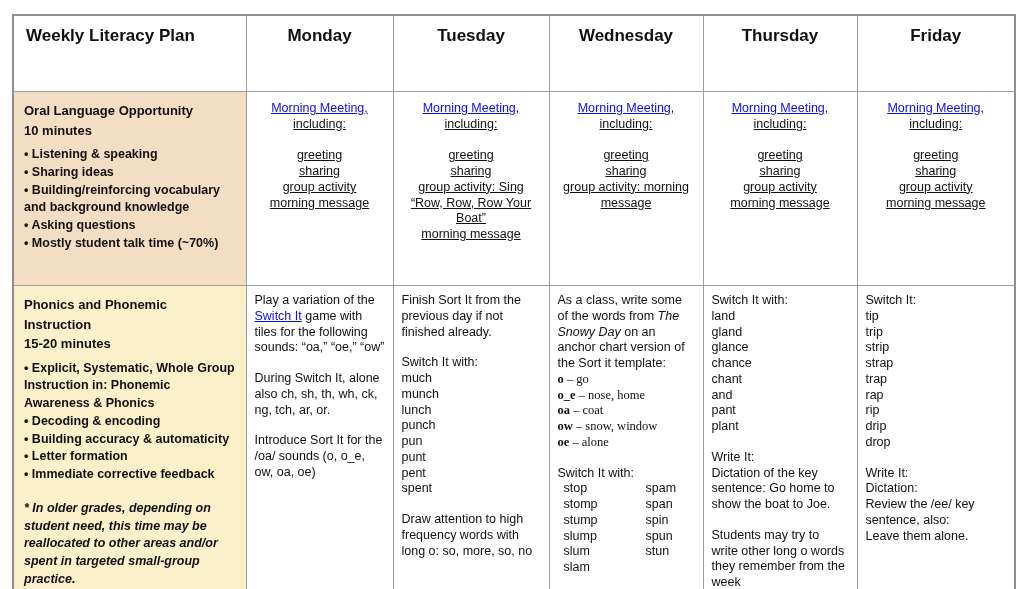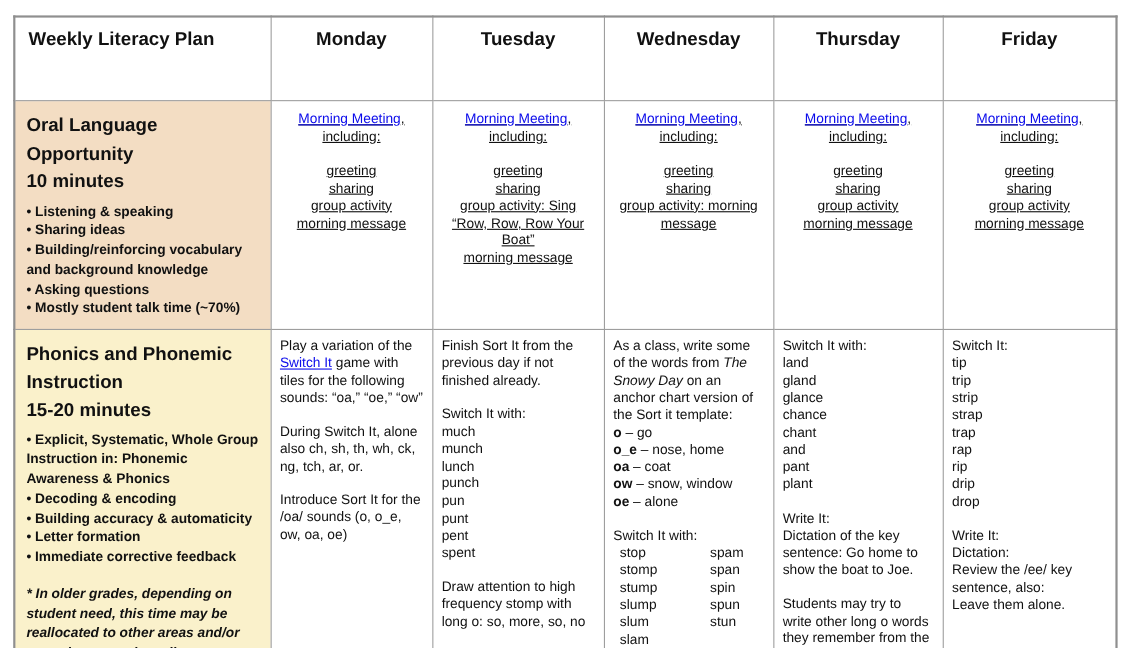--- a/index.html
+++ b/index.html
@@ -14,31 +14,31 @@
   }
   td { border:1px solid #9e9e9e; vertical-align:top; padding:7px 8px; }
   
   tr.hdr td { height:58px; font-size:17px; font-weight:bold; background:#ffffff; }
   td.corner { text-align:left; padding-left:12px; padding-top:10px; }
   td.dayhdr { text-align:center; padding-top:10px; }
   
   td.label { font-weight:bold; font-size:12.5px; line-height:1.42; padding:9px 10px; }
   td.label-oral { background:#f3ddc3; }
   td.label-phonics { background:#faf1cb; }
-  .label-title { font-size:17px; line-height:1.5; }
+  .label-title { font-size:13px; line-height:1.5; }
   .label-bullets { white-space:pre-line; margin-top:6px; }
   .label-note { font-style:italic; margin-top:16px; white-space:pre-line; }
   
   td.body { font-size:12.5px; line-height:1.26; }
   td.mm { text-align:center; padding-top:9px;text-decoration:underline; }
   .prewrap { white-space:pre-line; }
   .para { margin-top:15px; }
   .para:first-child { margin-top:0; }
   a.link { color:#0b0beb; text-decoration:underline; cursor:pointer; }
-  .sound-line { display:block; }
+  .sound-line { display:block;font-family:Liberation Serif, serif; }
   .sound-line b { font-weight:bold; }
   .twocol { display:flex; padding-left:6px; margin-top:0; }
   .twocol .col { white-space:pre-line; }
   .twocol .col1 { width:82px; }
   .ital { font-style:italic; }
   tr.r1 td { height:175px; }
   tr.r2 td { height:324px; }
 </style>
 </head>
 <body>
@@ -142,21 +142,21 @@
         <div class="para prewrap">Finish Sort It from the previous day if not finished already.</div>
         <div class="para prewrap">Switch It with:
 much
 munch
 lunch
 punch
 pun
 punt
 pent
 spent</div>
-        <div class="para prewrap">Draw attention to high frequency stomp with long o: so, more, so, no</div>
+        <div class="para prewrap">Draw attention to high frequency words with long o: so, more, so, no</div>
       </td>
 
       <td class="body">
         <div class="para"><span>As a class, write some of the words from </span><span class="ital">The Snowy Day</span><span> on an anchor chart version of the Sort it template:</span></div>
         <div>
           <span class="sound-line"><b>o</b><span> – go</span></span>
           <span class="sound-line"><b>o_e</b><span> – nose, home</span></span>
           <span class="sound-line"><b>oa</b><span> – coat</span></span>
           <span class="sound-line"><b>ow</b><span> – snow, window</span></span>
           <span class="sound-line"><b>oe</b><span> – alone</span></span>

